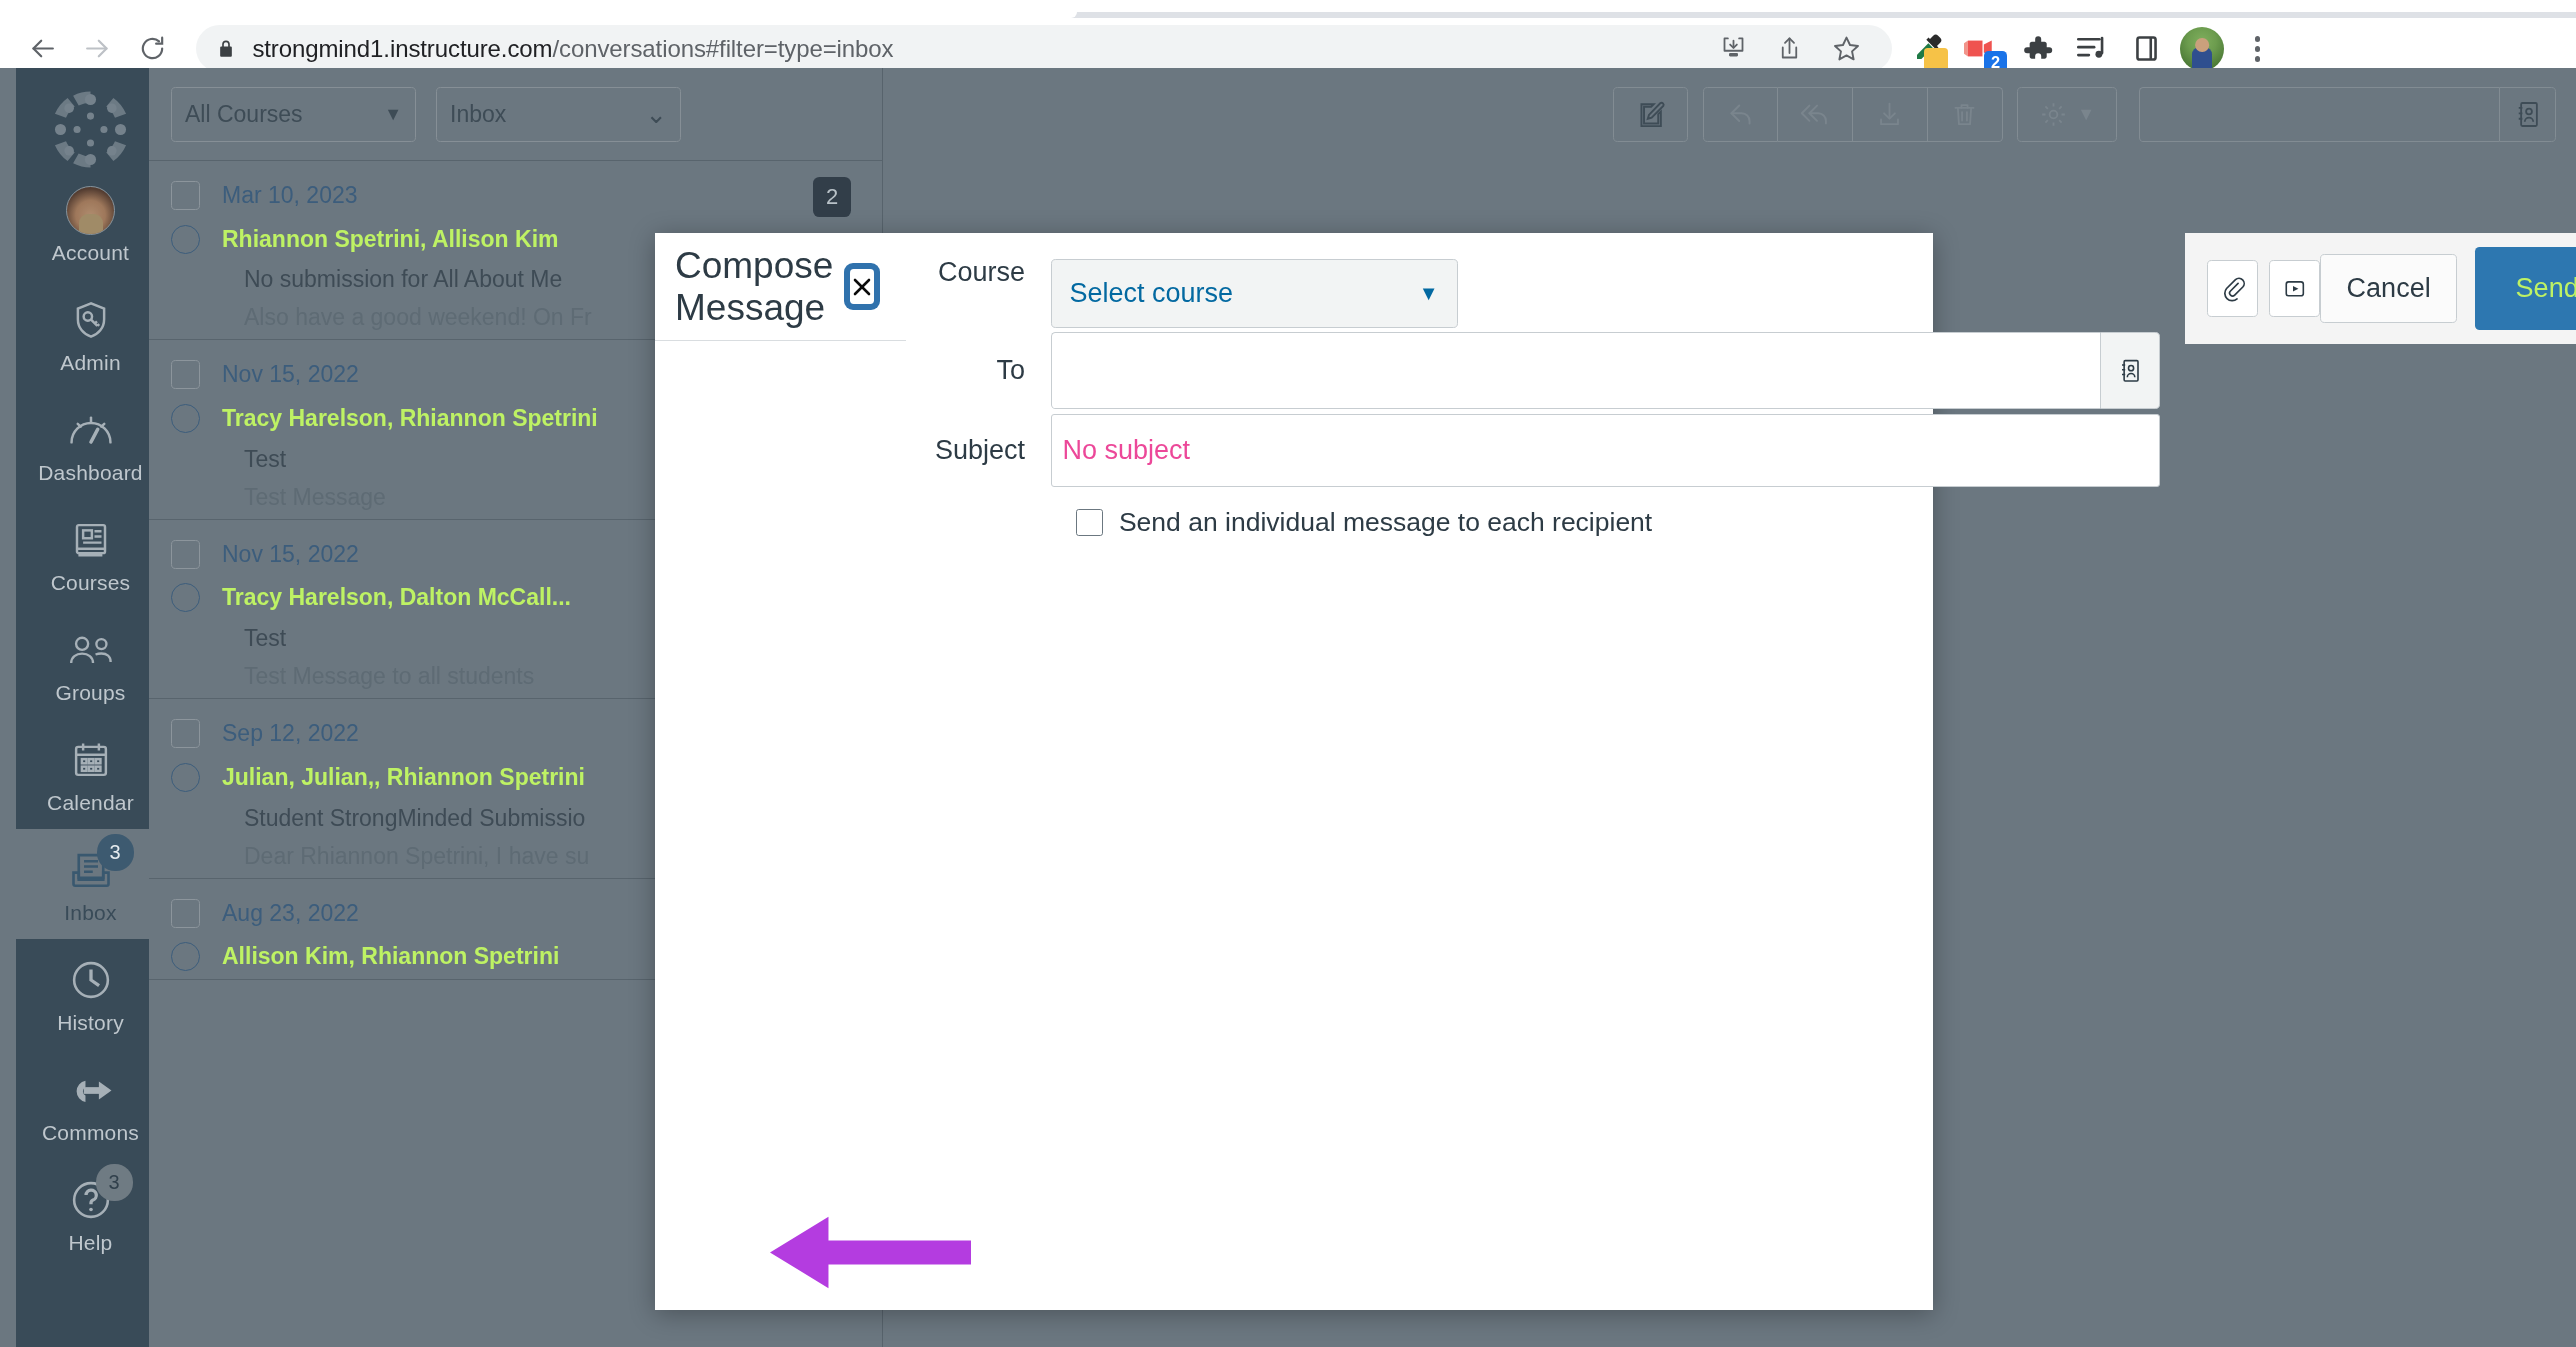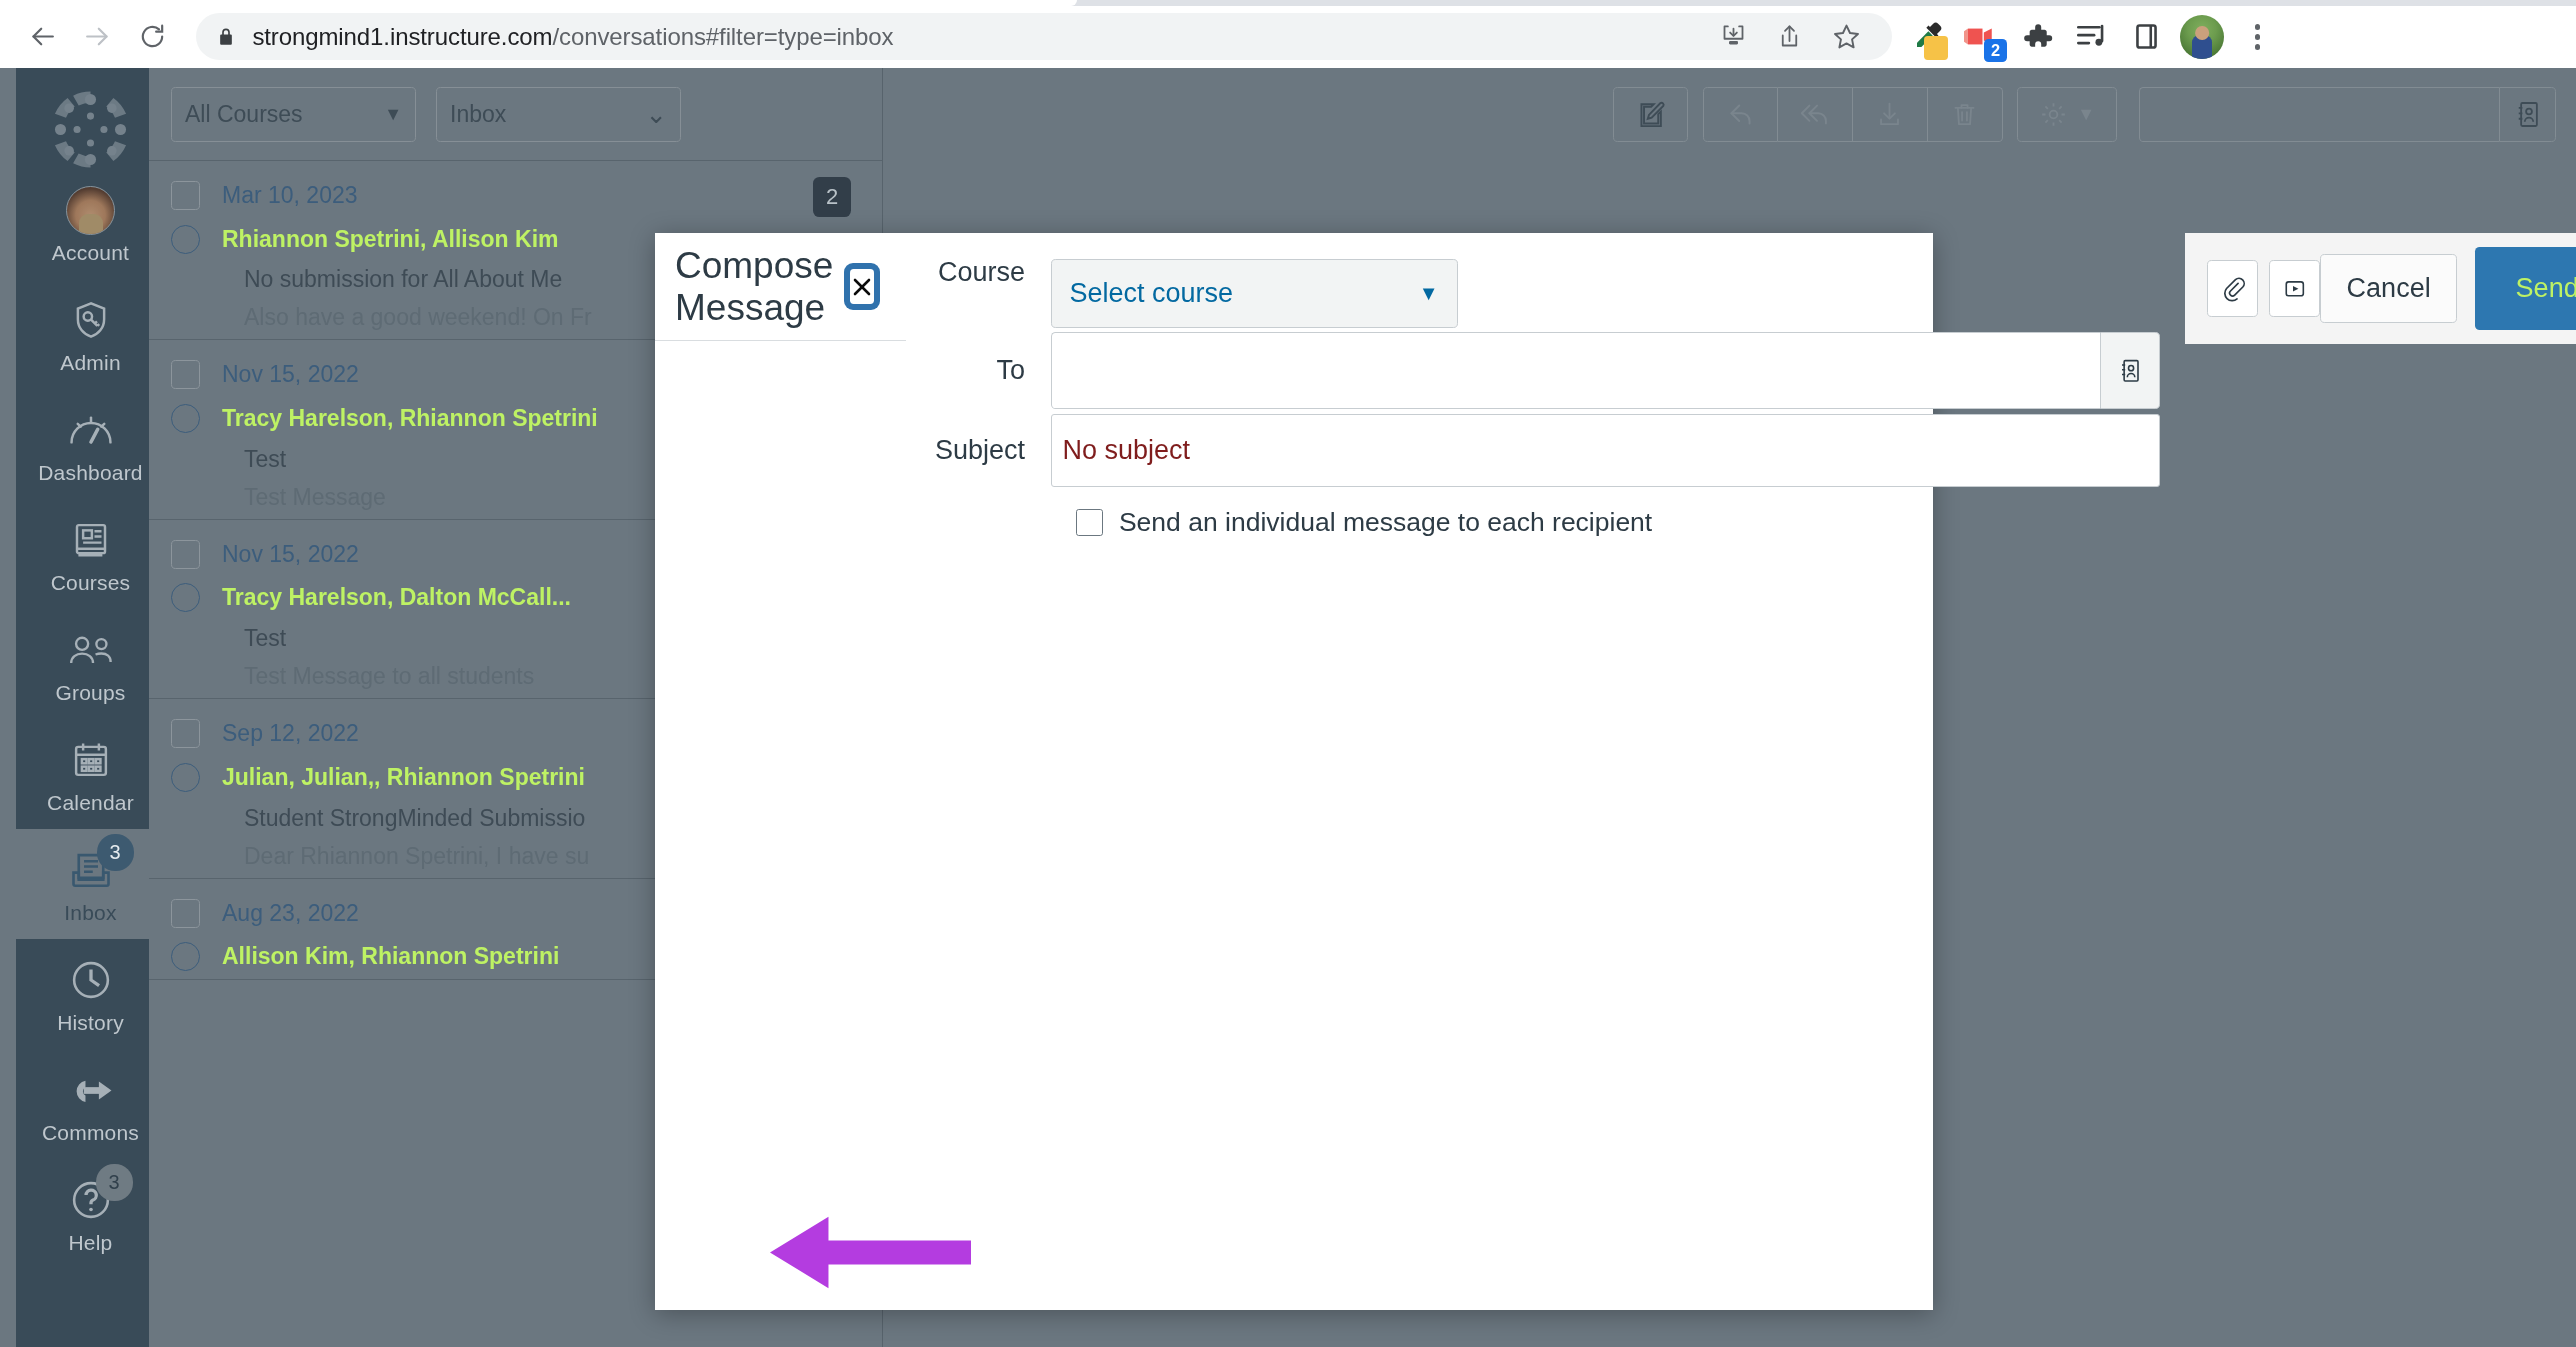--- a/index.html
+++ b/index.html
@@ -5,21 +5,21 @@
   * { box-sizing: border-box; margin: 0; padding: 0; }
   html, body {
     width: 2576px; height: 1347px;
     overflow: hidden;
     font-family: "Liberation Sans", sans-serif;
     background: #ffffff;
   }
 
   
   #browser-chrome {
-    position: absolute; top: 0; left: 0; width: 2576px; height: 68px;
+    position: absolute; top: 12px; left: 0; width: 2576px; height: 68px;
     background: #ffffff;
   }
   #tabstrip-sliver {
     position: absolute; top: 0; left: 0; width: 2576px; height: 6.4px;
     background: #dee1e6;
   }
   #tabstrip-sliver .tab-curve {
     position: absolute; top: 0; left: 0; width: 1077px; height: 6.4px;
     background: #ffffff;
     border-bottom-right-radius: 8.2px;
@@ -247,21 +247,21 @@
     border-radius: 4.6px 0 0 4.6px; background:#fff;
   }
   #to-book {
     width: 60px; height: 77px; background:#f2f4f4; border:0.9px solid #c7cdd1;
     border-radius: 0 4.6px 4.6px 0; display:flex; align-items:center; justify-content:center;
     color:#2d3b45;
   }
   #subject-input {
     width: 1109px; height: 73px; border:0.9px solid #c7cdd1; border-radius:3px;
     background:#fff; display:flex; align-items:center; padding-left: 11px;
-    font-size: 27px; color: #7f1d1d;
+    font-size: 27px; color: #ec4899;
   }
   #indiv-row { display:flex; align-items:center; margin: 20px 0 0 144px; gap: 16.4px; }
   #indiv-cb { width: 27px; height: 27px; border: 1.8px solid #6b7780; border-radius: 2.7px; background:#fff; flex:0 0 auto; }
   #indiv-label { font-size: 26.5px; color:#2d3b45; }
 
   #modal-body { flex: 1; background:#fff; border-bottom: 0.9px solid #d9dde0; margin-top: 14.6px;}
   #modal-footer {
     height: 111px; background:#f4f4f4;
     display:flex; align-items:center; padding: 0 22px; position:relative;
   }

